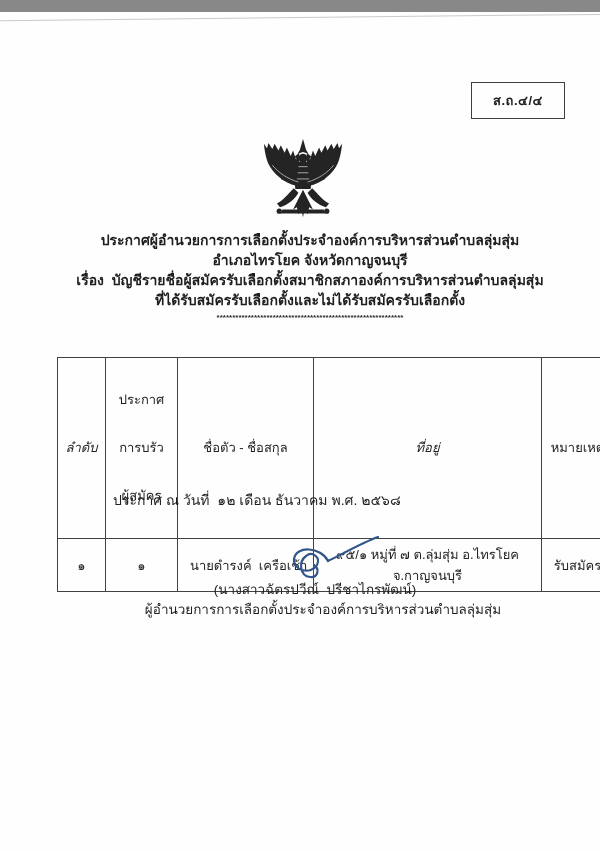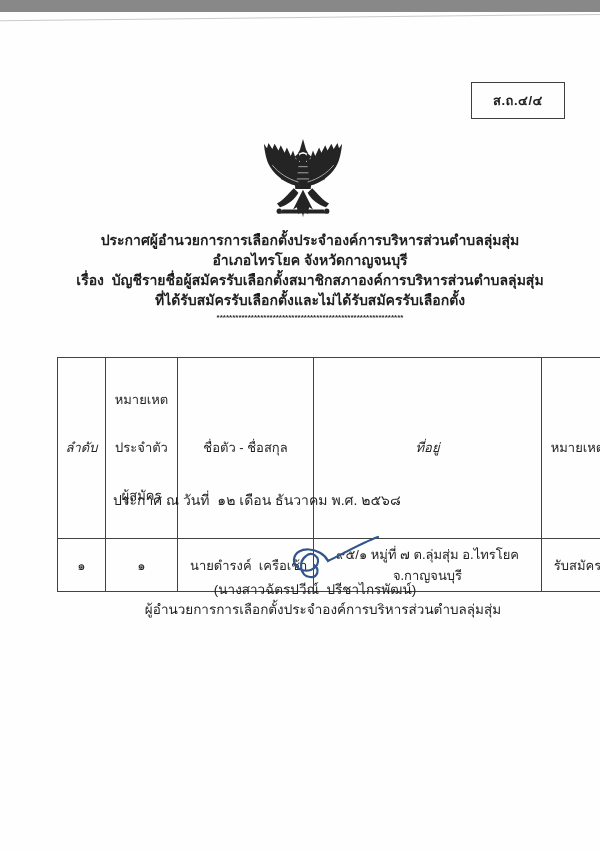--- a/index.html
+++ b/index.html
@@ -119,22 +119,22 @@
     <div class="t-line">เรื่อง  บัญชีรายชื่อผู้สมัครรับเลือกตั้งสมาชิกสภาองค์การบริหารส่วนตำบลลุ่มสุ่ม</div>
     <div class="t-line">ที่ได้รับสมัครรับเลือกตั้งและไม่ได้รับสมัครรับเลือกตั้ง</div>
     <div class="divider">************************************************************</div>
   </div>
 
   <table class="doc-table">
     <tbody>
       <tr class="hdr">
         <td class="c1">ลำดับ</td>
         <td class="c2">
-          <div>หมายเหต</div>
-          <div>ประจำตัว</div>
+          <div>ประกาศ</div>
+          <div>การบรัว</div>
           <div>ผู้สมัคร</div>
         </td>
         <td class="c3">ชื่อตัว - ชื่อสกุล</td>
         <td class="c4">ที่อยู่</td>
         <td class="c5">หมายเหตุ</td>
       </tr>
       <tr class="row">
         <td>๑</td>
         <td>๑</td>
         <td class="cell-name-data">นายดำรงค์  เครือเช้า</td>

